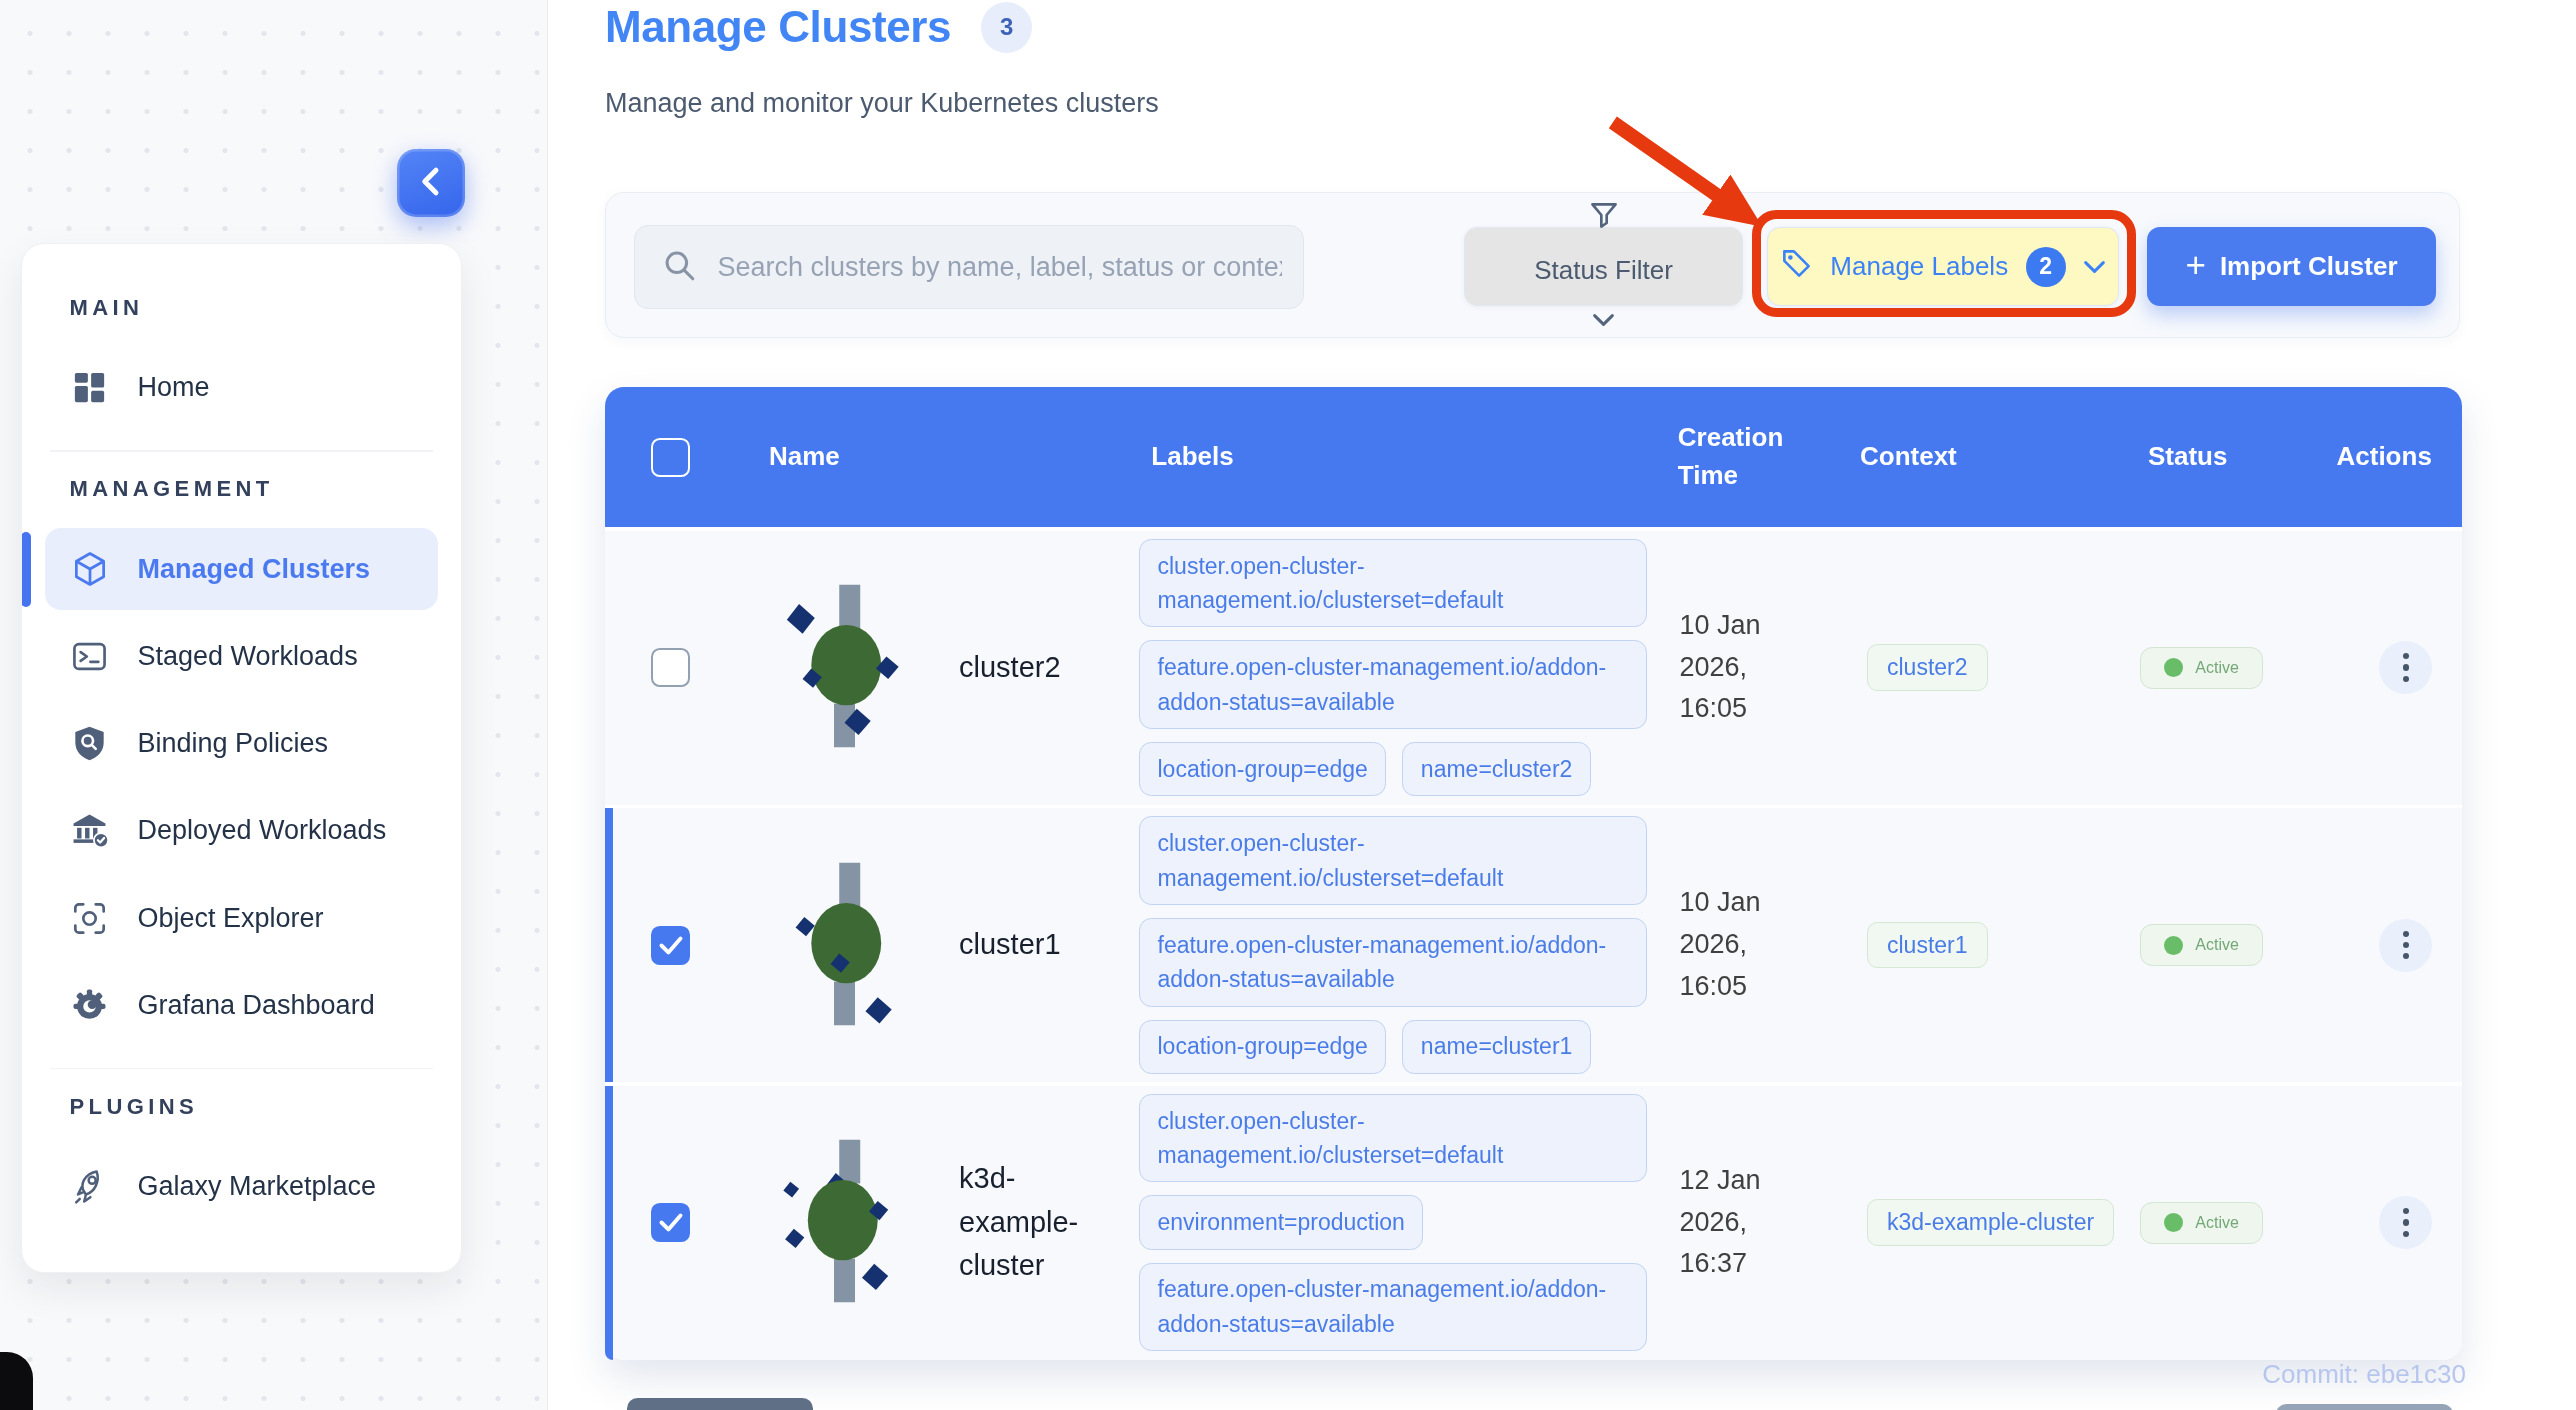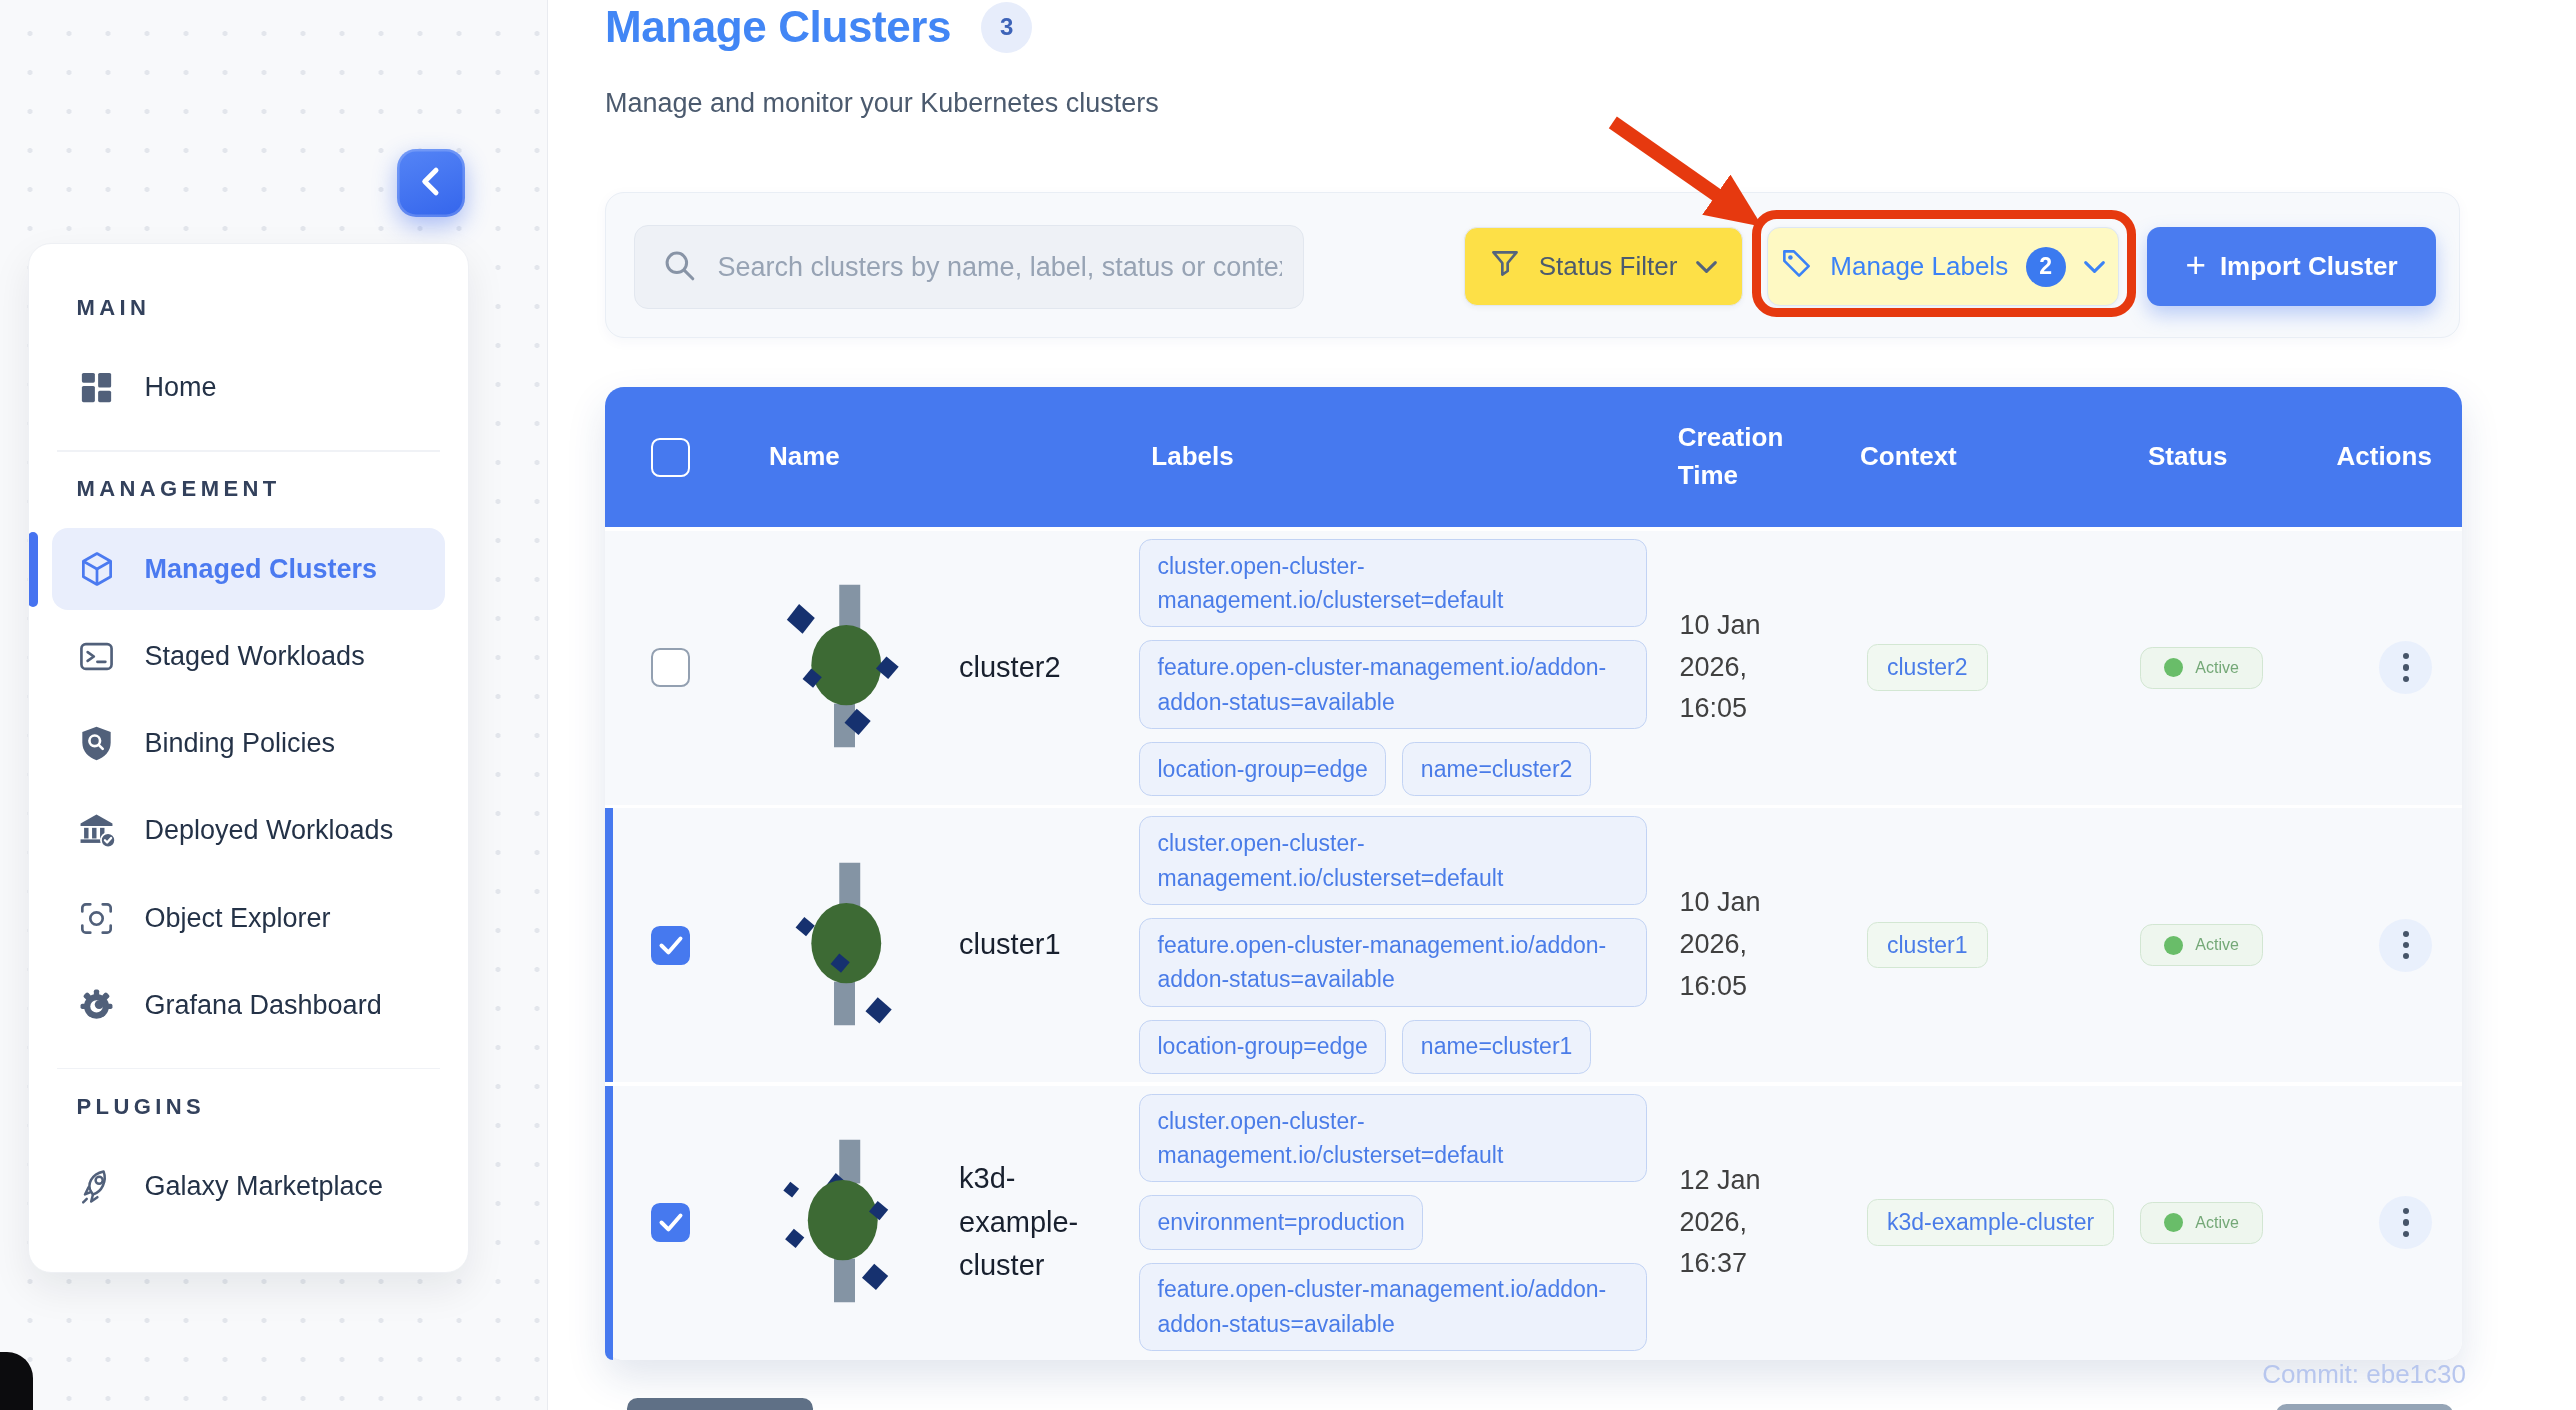--- a/index.html
+++ b/index.html
@@ -12,21 +12,21 @@
     background-color:#f8f9fb;
     background-image:radial-gradient(circle,#e3e6ec 2.3px,transparent 2.5px);
     background-size:39px 39px; background-position:10.5px 14px;
     border-right:0.9px solid #e9ebf0; }
 
   .collapse-btn { position:absolute; left:397px; top:149px; width:68px; height:68px;
     border-radius:19px; background:linear-gradient(160deg,#5585f6 0%,#3465ec 100%);
     box-shadow:0 8.8px 23px rgba(53,98,236,.40), inset 0 0 0 2.6px rgba(255,255,255,.18);
     display:flex; align-items:center; justify-content:center; cursor:pointer; }
 
-  .sidebar-card { position:absolute; left:28px; top:243px; width:441px; height:1030px;
+  .sidebar-card { position:absolute; left:21px; top:243px; width:441px; height:1030px;
     background:#ffffff; border:0.9px solid #eef0f4; border-radius:23px;
     box-shadow:0 16px 39px rgba(15,23,42,.08); padding:42px 23px 0; overflow:hidden; }
 
   .section-label { font-size:22px; font-weight:700; letter-spacing:4.4px; color:#33415c;
     margin:8.8px 0 26px 24.5px; }
   .section-label.mt { margin-top:24.5px; }
 
   .nav-item { height:82px; display:flex; align-items:center; gap:28px;
     padding-left:24.5px; border-radius:16px; margin-bottom:5.3px; position:relative; cursor:pointer; }
   .nav-item .nav-label { font-size:27px; color:#243247; font-weight:500; }
@@ -51,22 +51,22 @@
     box-shadow:0 3.5px 12.3px rgba(30,60,120,.04); }
   .search-box { position:absolute; left:28px; top:32px; width:670px; height:84px;
     background:#eef1f6; border:0.9px solid #e2e7ef; border-radius:14px;
     display:flex; align-items:center; padding:0 21px 0 24.5px; }
   .search-box input { flex:1; border:none; outline:none; background:transparent;
     font-size:27px; color:#44505f; margin-left:19px; font-family:inherit; }
   .search-box input::placeholder { color:#97a3b4; }
 
   .tb-btn { position:absolute; top:34px; height:79px; border-radius:13px; display:flex;
     align-items:center; justify-content:center; gap:17.5px; cursor:pointer; font-size:26px; }
-  .status-filter { left:858px; width:279px; background:#fde047; border:0.9px solid #e3e8f0;
-    color:#4b5a6e; box-shadow:0 1.8px 5.3px rgba(30,60,120,.05); }
+  .status-filter { left:858px; width:279px; background:#e5e5e5; border:0.9px solid #e3e8f0;
+    color:#4b5a6e; box-shadow:0 1.8px 5.3px rgba(30,60,120,.05);flex-direction:column; }
   .manage-labels { left:1161px; width:352px; background:#fef9c3; border:0.9px solid #dde6f3;
     color:#3b82f6; font-weight:500; box-shadow:0 1.8px 5.3px rgba(30,60,120,.05); }
   .ml-badge { width:40px; height:40px; border-radius:50%; background:#3b7af0; color:#fff;
     font-size:23px; font-weight:700; display:flex; align-items:center; justify-content:center; }
   .import-btn { left:1541px; width:289px; background:#4a7cf0; color:#ffffff; font-weight:600;
     box-shadow:0 8.8px 19px rgba(74,124,240,.35); border:none; gap:14px; }
   .plus-glyph { font-size:35px; font-weight:400; line-height:1; margin-top:-3.5px; }
 
   
   .annot-box { position:absolute; left:1752px; top:210px; width:384px; height:107px;

